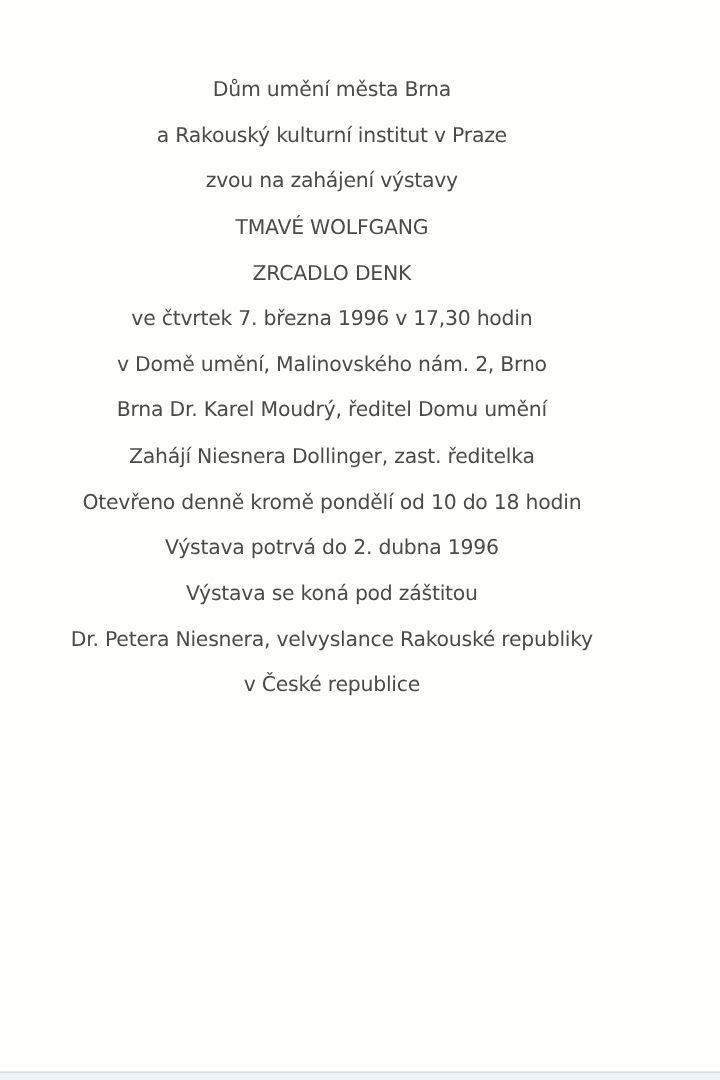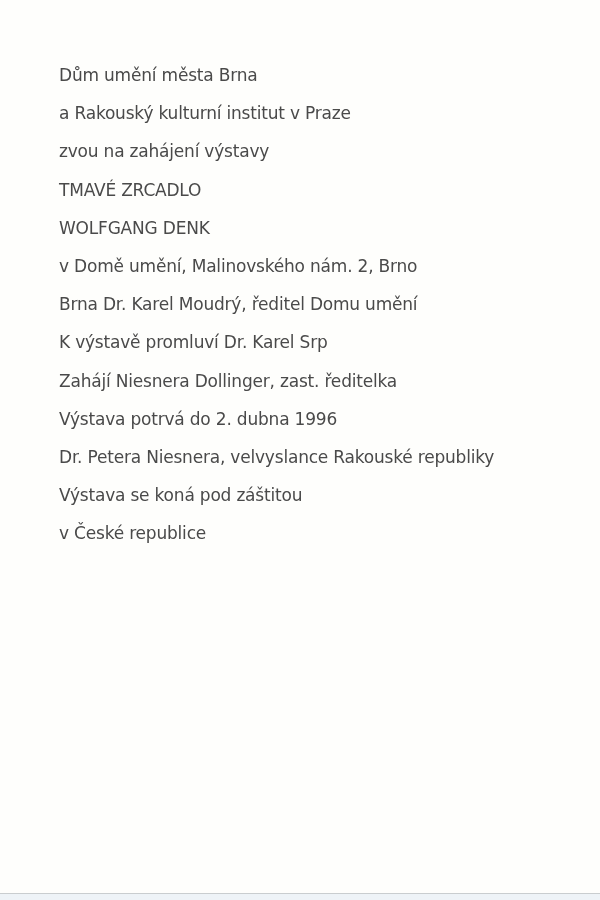--- a/index.html
+++ b/index.html
@@ -14,20 +14,21 @@
       overflow: hidden;
       font-family: "DejaVu Sans", "Liberation Sans", sans-serif;
     }
     .card {
       position: absolute;
       left: 0;
       top: 0;
       width: 600px;
       height: 893px;
       background: #fefefc;
+      text-align: center;
     }
     .edge {
       position: absolute;
       left: 0;
       top: 893px;
       width: 600px;
       height: 1px;
       background: #c9cdcf;
     }
     .under {
@@ -57,26 +58,27 @@
     }
   </style>
 </head>
 <body>
 
 <div class="card">
   <div class="text-block">
     <div class="line">Dům umění města Brna</div>
     <div class="line">a Rakouský kulturní institut v Praze</div>
     <div class="line">zvou na zahájení výstavy</div>
-    <div class="line">TMAVÉ ZRCADLO</div>
-    <div class="line">WOLFGANG DENK</div>
+    <div class="line">TMAVÉ WOLFGANG</div>
+    <div class="line">ZRCADLO DENK</div>
+    <div class="line">ve čtvrtek 7. března 1996 v 17,30 hodin</div>
     <div class="line">v Domě umění, Malinovského nám. 2, Brno</div>
     <div class="line">Brna Dr. Karel Moudrý, ředitel Domu umění</div>
-    <div class="line">K výstavě promluví Dr. Karel Srp</div>
     <div class="line">Zahájí Niesnera Dollinger, zast. ředitelka</div>
+    <div class="line">Otevřeno denně kromě pondělí od 10 do 18 hodin</div>
     <div class="line">Výstava potrvá do 2. dubna 1996</div>
+    <div class="line">Výstava se koná pod záštitou</div>
     <div class="line">Dr. Petera Niesnera, velvyslance Rakouské republiky</div>
-    <div class="line">Výstava se koná pod záštitou</div>
     <div class="line">v České republice</div>
   </div>
 </div>
 <div class="edge"></div>
 <div class="under"></div>
 
 </body></html>

